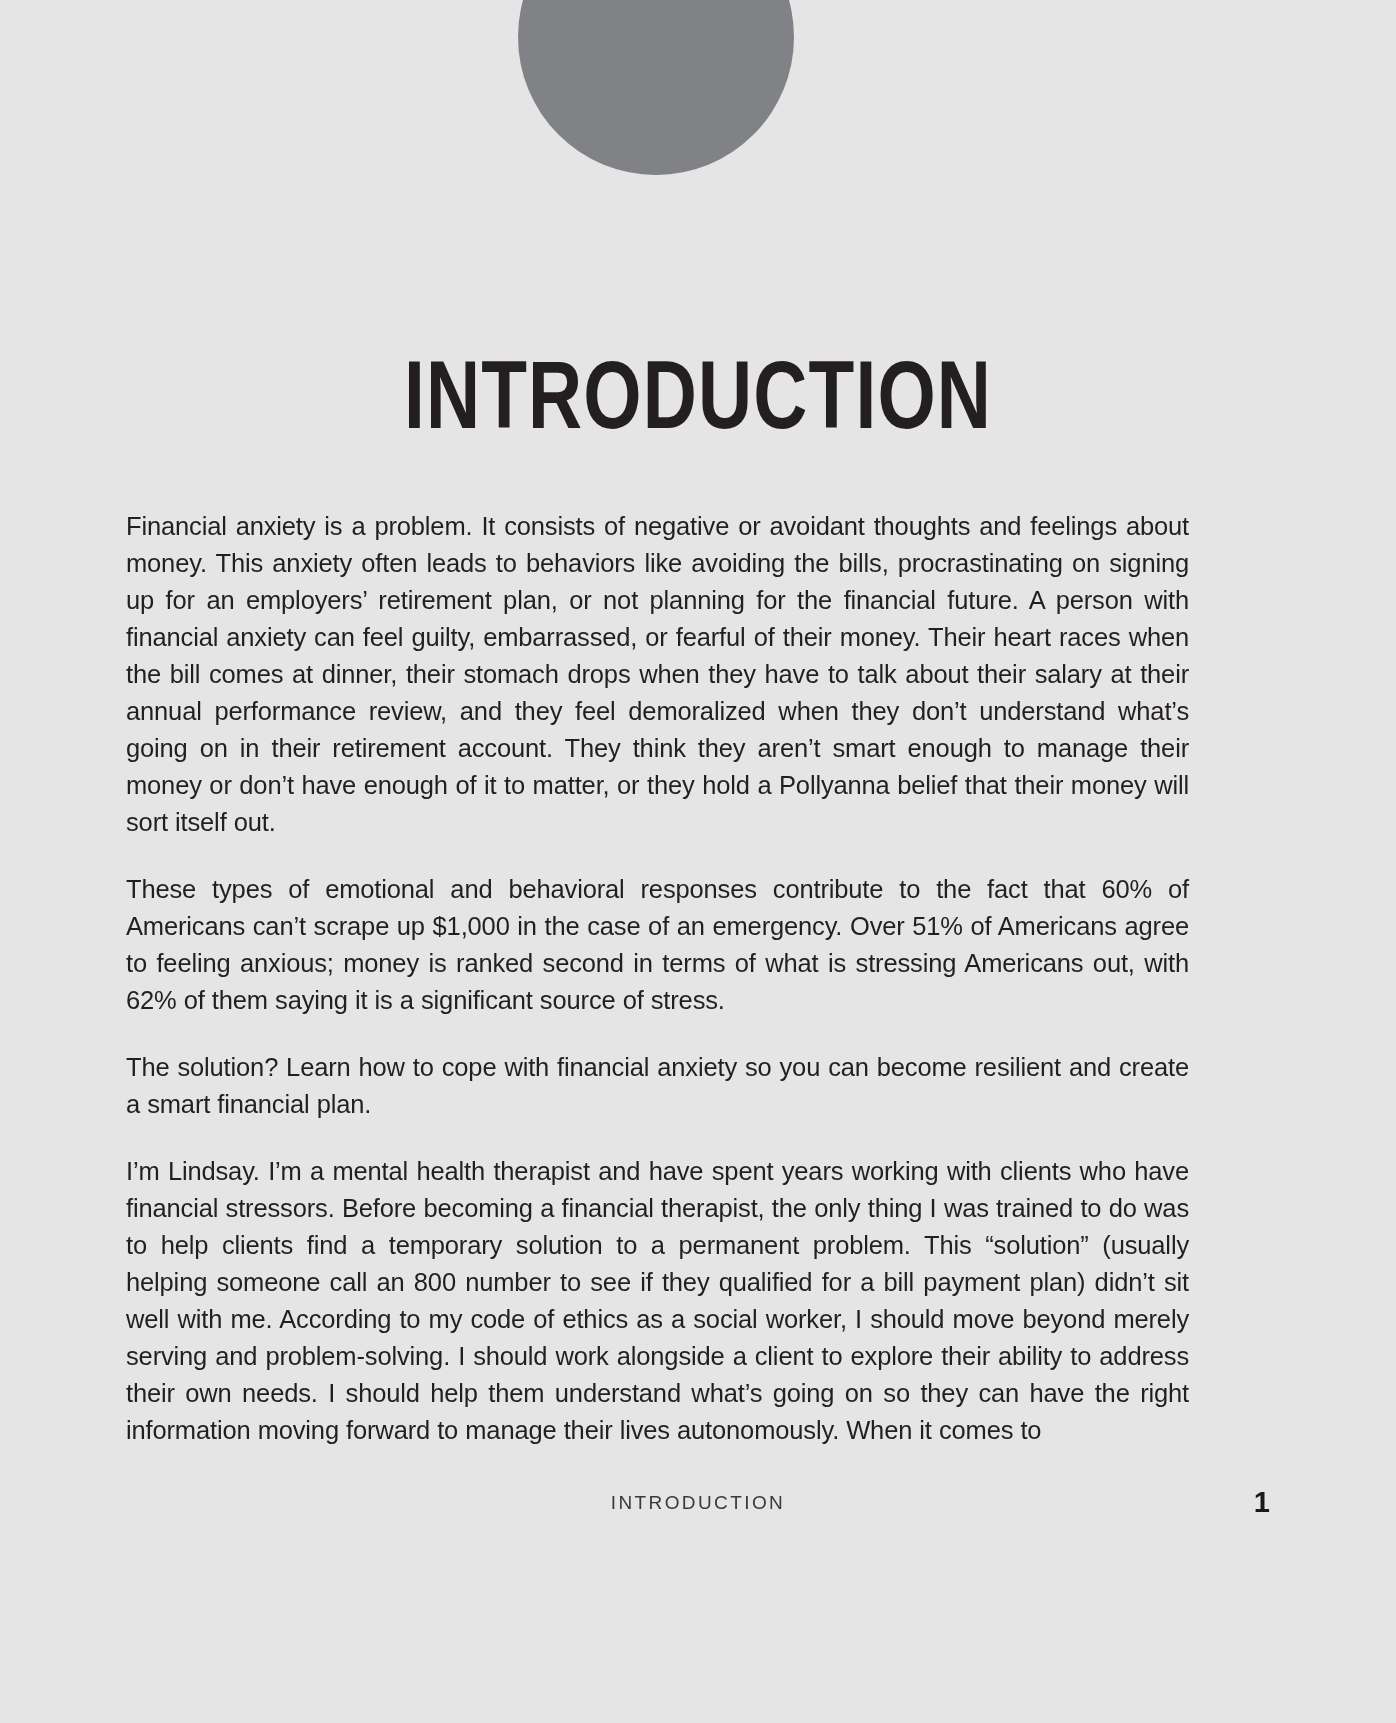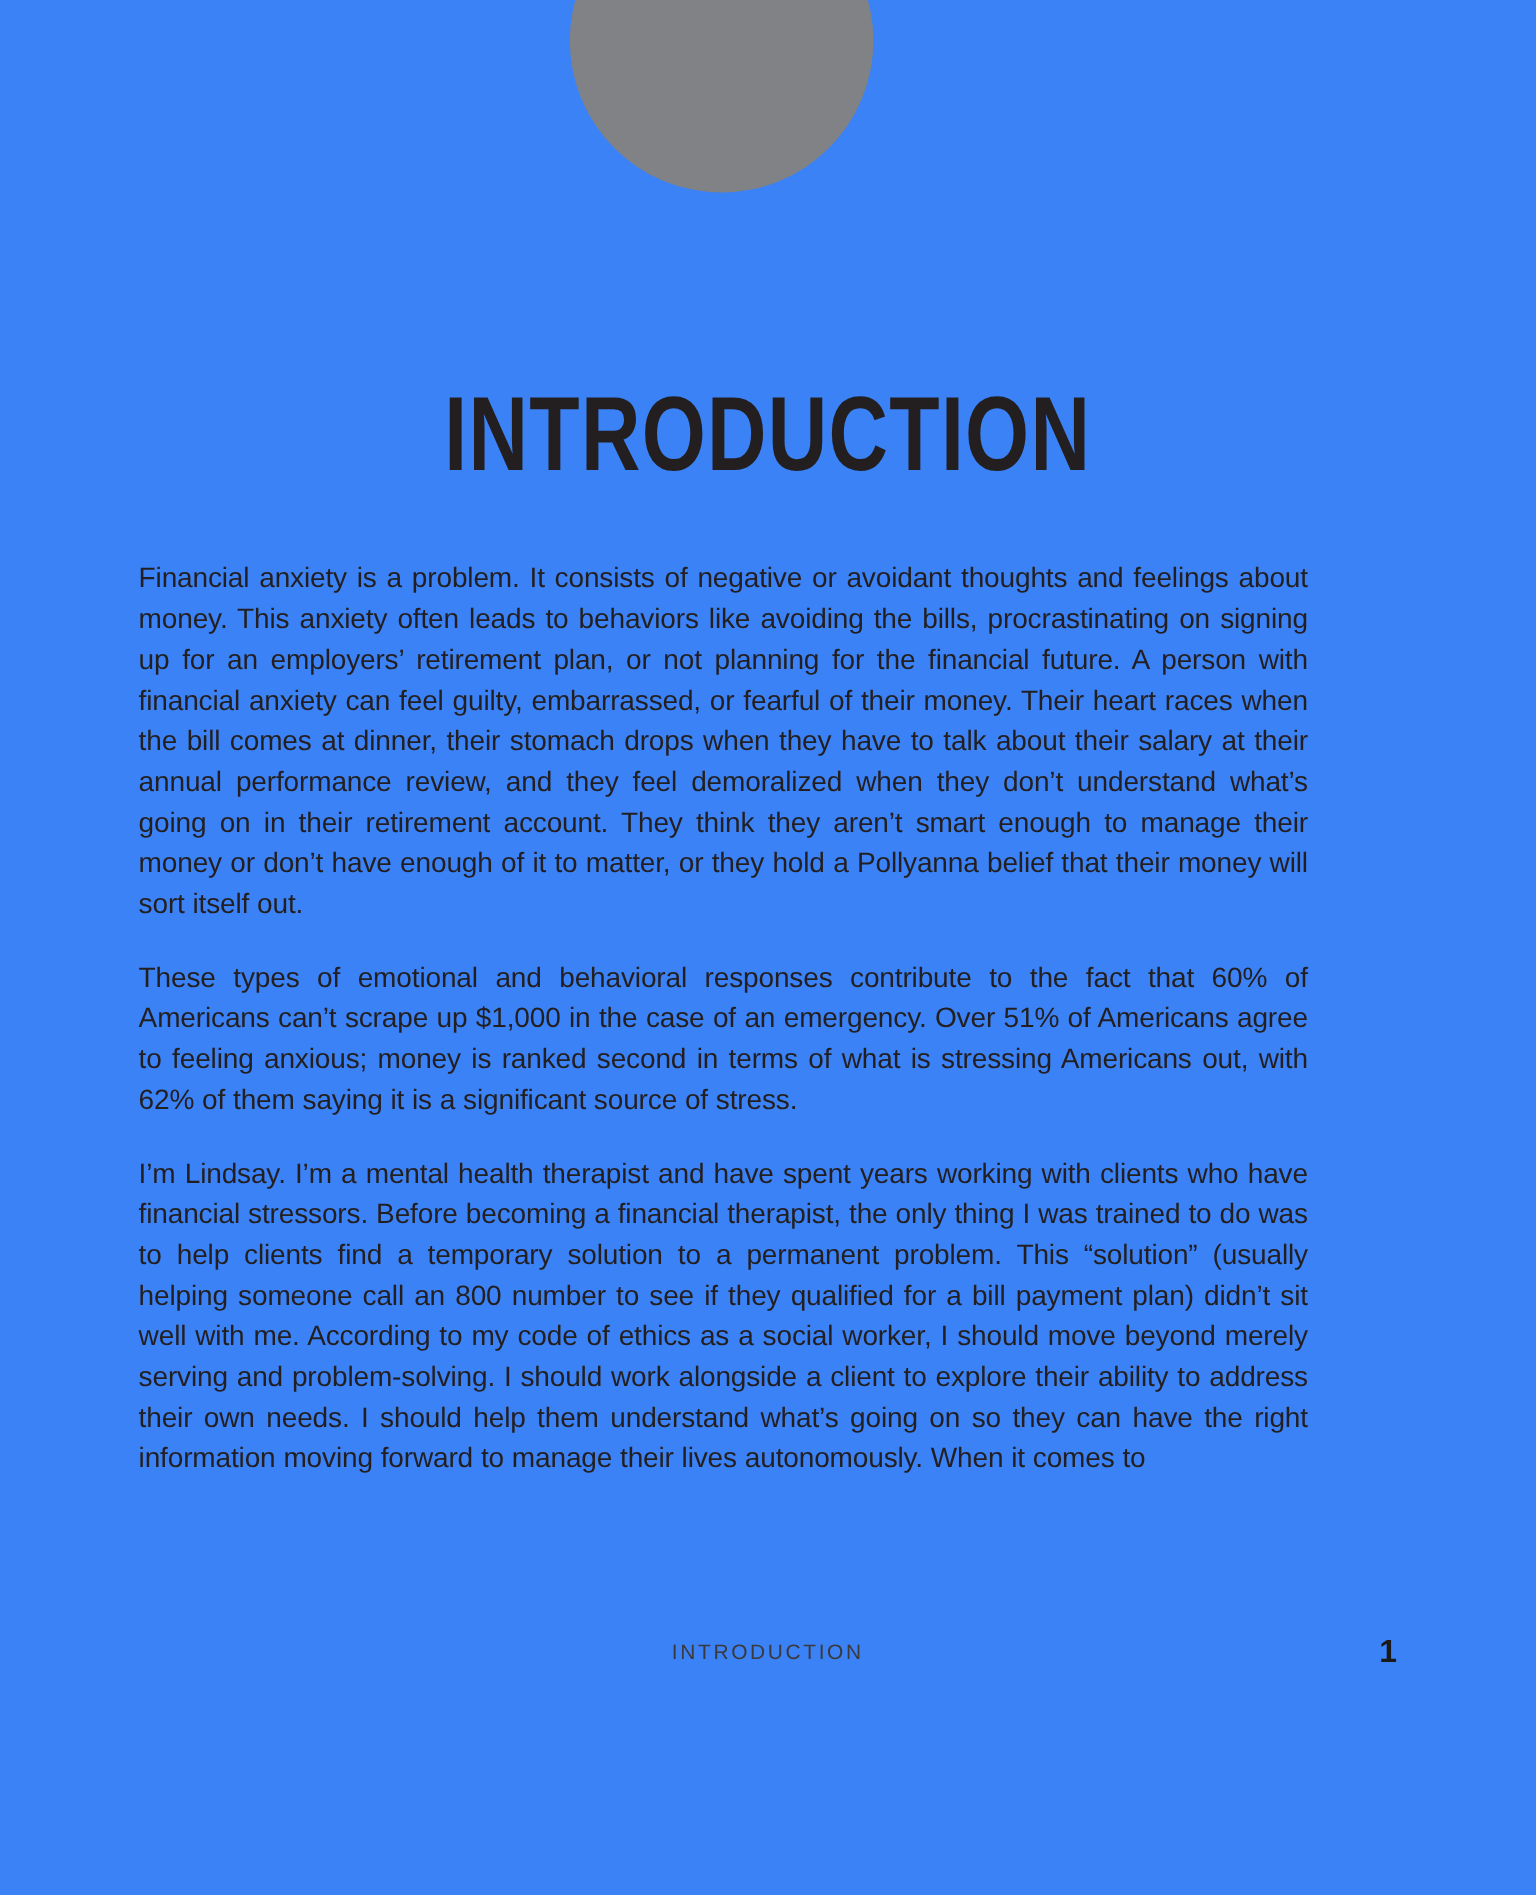--- a/index.html
+++ b/index.html
@@ -8,21 +8,21 @@
     background: #ffffff;
   }
   body {
     font-family: "Liberation Sans", sans-serif;
     -webkit-font-smoothing: antialiased;
   }
   .page {
     position: relative;
     width: 1396px;
     height: 1723px;
-    background: #3b82f6;
+    background: #e5e5e5;
     overflow: hidden;
     box-sizing: border-box;
   }
 
   
   .deco-circle {
     position: absolute;
     left: 518px;
     top: -101px;
     width: 276px;
@@ -104,20 +104,21 @@
 
 <div class="page">
 
   <div class="deco-circle"></div>
 
   <h1 class="chapter-title">INTRODUCTION</h1>
 
   <div class="body-col">
     <p class="para">Financial anxiety is a problem. It consists of negative or avoidant thoughts and feelings about money. This anxiety often leads to behaviors like avoiding the bills, procrastinating on signing up for an employers’ retirement plan, or not planning for the financial future. A person with financial anxiety can feel guilty, embarrassed, or fearful of their money. Their heart races when the bill comes at dinner, their stomach drops when they have to talk about their salary at their annual performance review, and they feel demoralized when they don’t understand what’s going on in their retirement account. They think they aren’t smart enough to manage their money or don’t have enough of it to matter, or they hold a Pollyanna belief that their money will sort itself out.</p>
     <p class="para">These types of emotional and behavioral responses contribute to the fact that 60% of Americans can’t scrape up $1,000 in the case of an emergency. Over 51% of Americans agree to feeling anxious; money is ranked second in terms of what is stressing Americans out, with 62% of them saying it is a significant source of stress.</p>
+    <p class="para">The solution? Learn how to cope with financial anxiety so you can become resilient and create a smart financial plan.</p>
     <p class="para">I’m Lindsay. I’m a mental health therapist and have spent years working with clients who have financial stressors. Before becoming a financial therapist, the only thing I was trained to do was to help clients find a temporary solution to a permanent problem. This “solution” (usually helping someone call an 800 number to see if they qualified for a bill payment plan) didn’t sit well with me. According to my code of ethics as a social worker, I should move beyond merely serving and problem-solving. I should work alongside a client to explore their ability to address their own needs. I should help them understand what’s going on so they can have the right information moving forward to manage their lives autonomously. When it comes to</p>
   </div>
 
   <div class="footer">
     <span class="footer-label">INTRODUCTION</span>
     <span class="footer-pageno">1</span>
   </div>
 
 </div>
 

